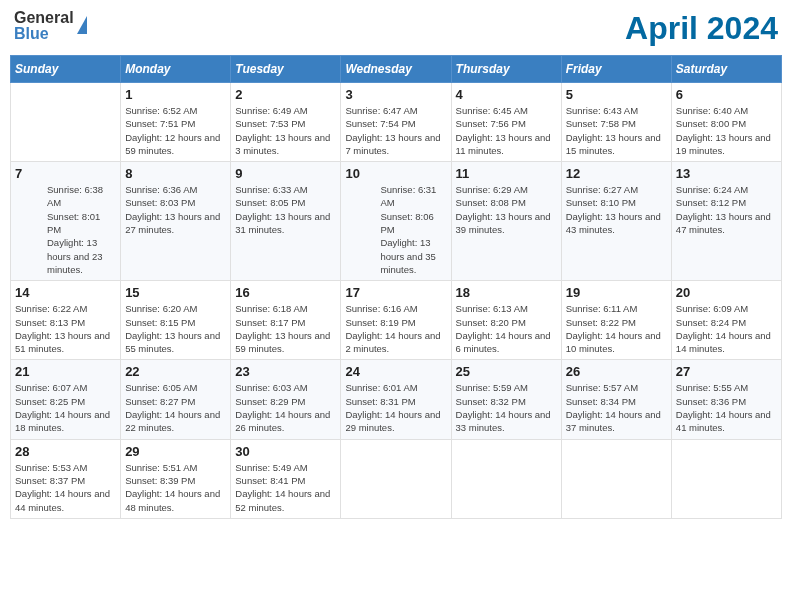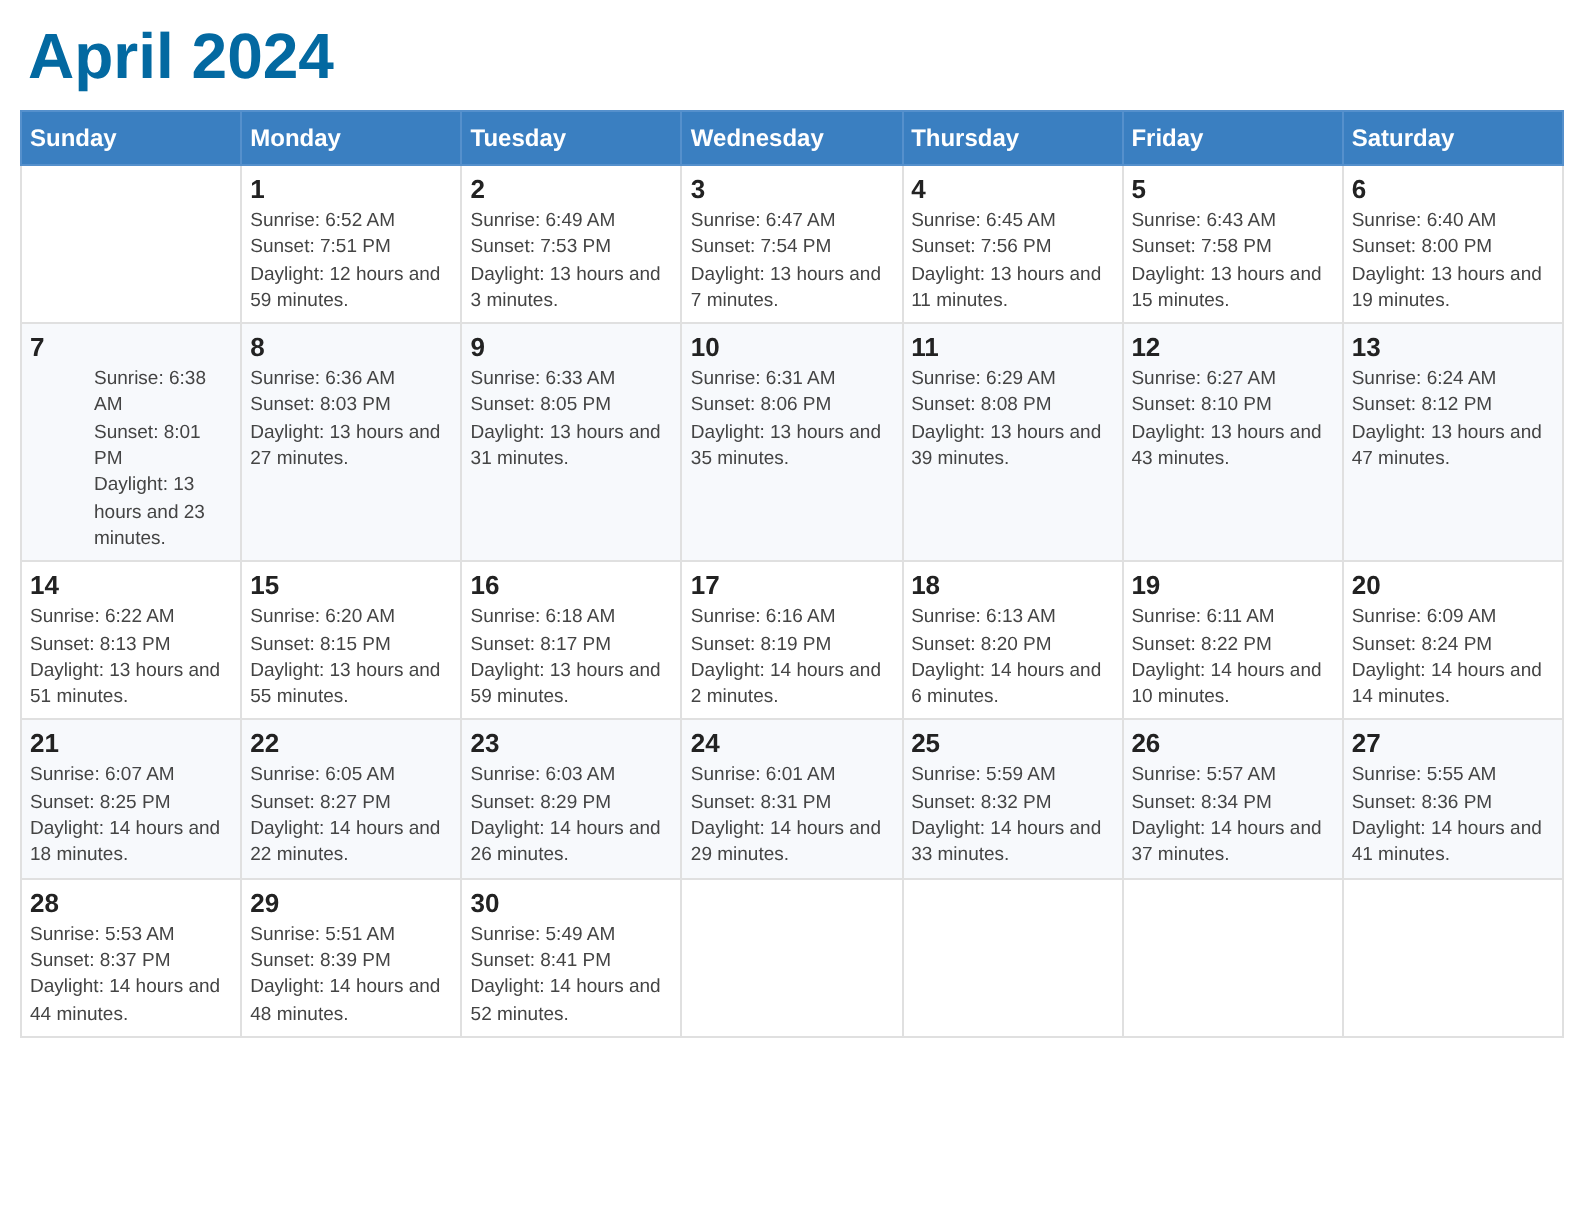--- a/index.html
+++ b/index.html
@@ -29,20 +29,21 @@
       font-size: 16px;
       color: #555;
     }
     table {
       width: 100%;
       border-collapse: collapse;
       font-size: 11px;
     }
     thead tr {
       background-color: #3a7fc1;
+      font-style: italic;
     }
     thead th {
       color: #fff;
       font-weight: bold;
       padding: 6px 4px;
       text-align: left;
       border: 1px solid #5590cc;
       font-size: 12px;
     }
     tbody tr {
@@ -102,20 +103,27 @@
       border-left: 10px solid transparent;
       border-bottom: 18px solid #3a7fc1;
       margin-left: 3px;
       margin-bottom: 2px;
     }
   </style>
 </head>
 <body>
 
 <div class="header-area">
+  <div class="logo-wrap">
+    <div class="logo-text-wrap">
+      <span class="logo-general-text">General</span>
+      <span class="logo-blue-text">Blue</span>
+    </div>
+    <div class="logo-triangle"></div>
+  </div>
   <div class="title-area">
     <div class="month-title">April 2024</div>
   </div>
 </div>
 
 <table>
   <thead>
     <tr>
     <th>Sunday</th>
         <th>Monday</th>
@@ -180,21 +188,21 @@
 Daylight: 13 hours and 27 minutes.</div>
         </td>
         <td>
           <span class="day-number">9</span>
           <div class="day-info" style="white-space: pre-line;">Sunrise: 6:33 AM
 Sunset: 8:05 PM
 Daylight: 13 hours and 31 minutes.</div>
         </td>
         <td>
           <span class="day-number">10</span>
-          <div class="day-info" style="white-space: pre-line;">Sunrise: 6:31 AM
+          <div class="day-info" style="white-space: pre-line; margin-left: 35px;">Sunrise: 6:31 AM
 Sunset: 8:06 PM
 Daylight: 13 hours and 35 minutes.</div>
         </td>
         <td>
           <span class="day-number">11</span>
           <div class="day-info" style="white-space: pre-line;">Sunrise: 6:29 AM
 Sunset: 8:08 PM
 Daylight: 13 hours and 39 minutes.</div>
         </td>
         <td>

